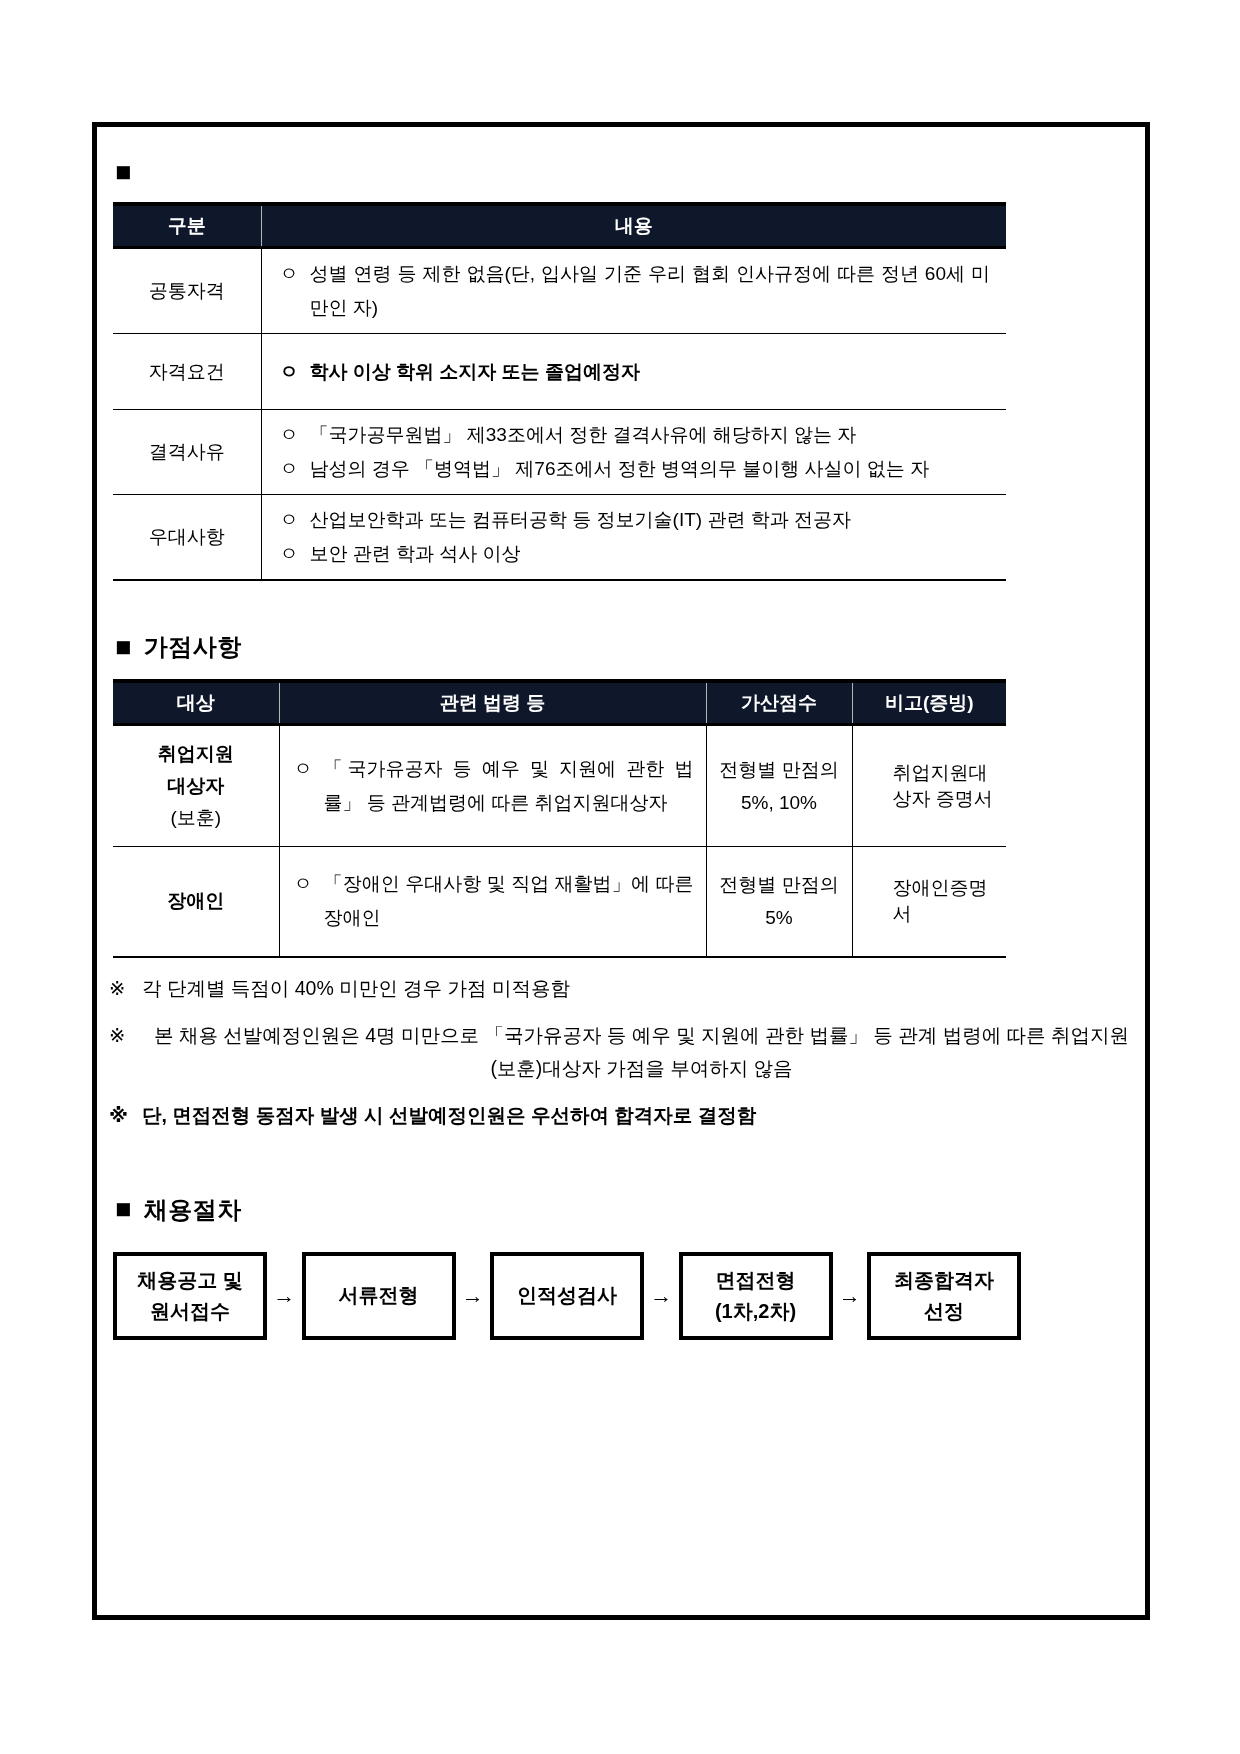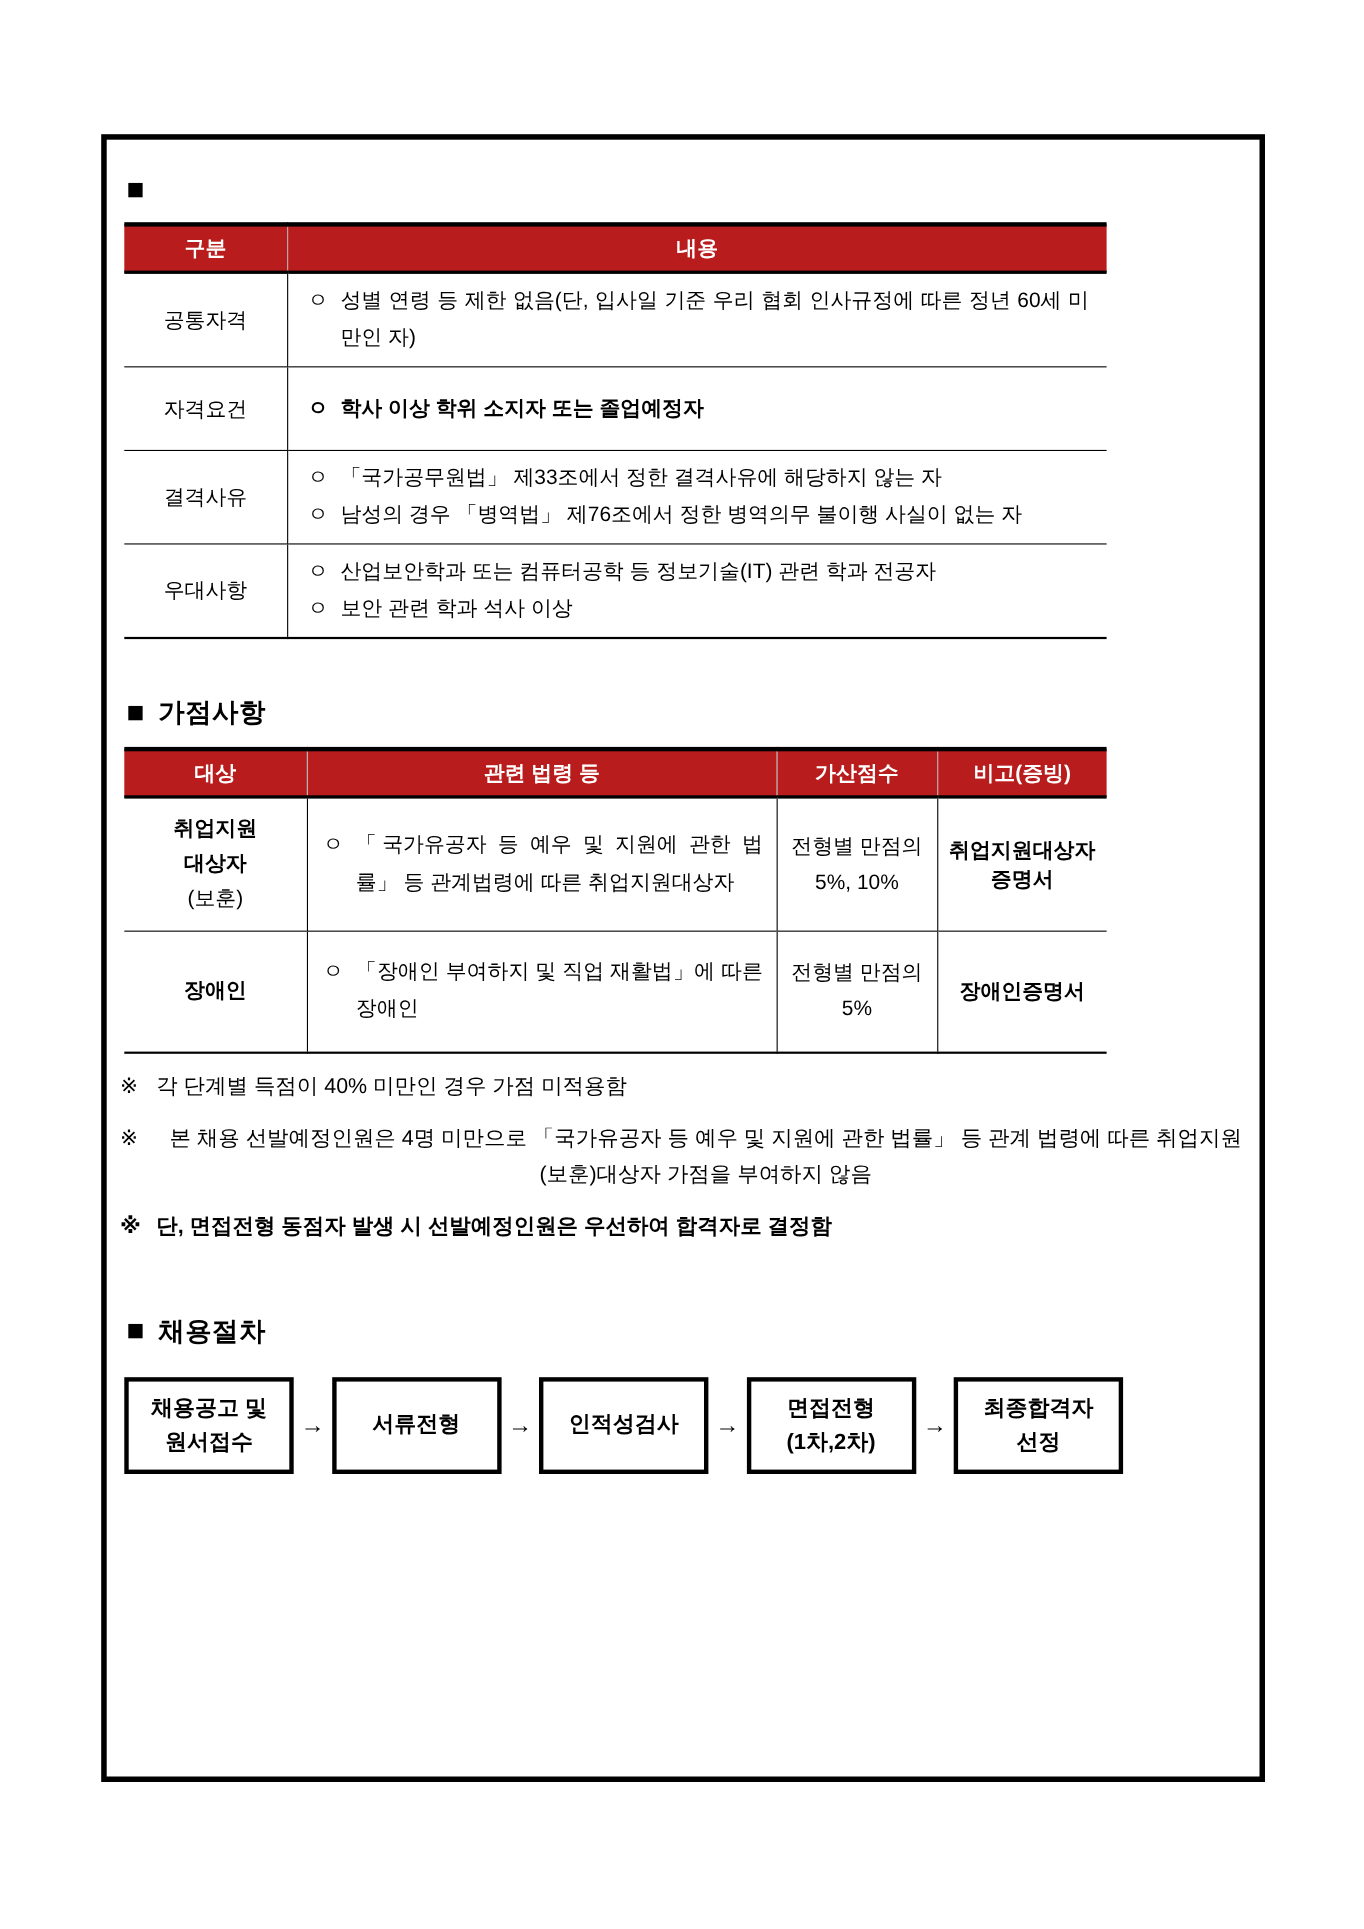--- a/index.html
+++ b/index.html
@@ -26,21 +26,21 @@
   }
   .section-title .sq { font-size: 27px; line-height: 1; }
   .t1-title { margin: 4px 0 16px 2px; }
   .t2-title { margin: 50px 0 16px 2px; }
   .t3-title { margin: 62px 0 26px 2px; }
 
   
   table { border-collapse: collapse; width: 893px; table-layout: fixed; }
   table { border-top: 4px solid #000; border-bottom: 2px solid #000; }
   th {
-    background: #b91c1c; color: #fff;
+    background: #0f172a; color: #fff;
     font-size: 19px; font-weight: bold;
     padding: 7px 0; text-align: center;
     border-bottom: 3px solid #000;
   }
   th + th { border-left: 1px solid #b5b5b5; }
   tbody tr + tr td { border-top: 1px solid #000; }
   td { font-size: 19px; vertical-align: middle; }
   td + td { border-left: 1px solid #000; }
 
   
@@ -60,21 +60,21 @@
   
   .t2 col.c-target { width: 166px; }
   .t2 col.c-law    { width: 427px; }
   .t2 col.c-points { width: 146px; }
   .t2 col.c-proof  { width: 154px; }
   .t2 .r1 { height: 122px; }
   .t2 .r2 { height: 110px; }
   .t2 td.target { text-align: center; line-height: 32px; }
   .t2 td.law { padding: 8px 12px 8px 14px; }
   .t2 td.points { text-align: center; line-height: 33px; }
-  .t2 td.proof { text-align: center; font-weight: bold; }
+  .t2 td.proof { font-weight: normal; padding-left: 40px; }
 
   
   .notes { margin-top: 14px; width: 1032px; margin-left: -4px; }
   .note { display: flex; gap: 9px; font-size: 19.5px; line-height: 33px; margin-top: 14px; }
   .note .marker { flex: 0 0 24px; }
   .note .ntext { flex: 1; text-align: justify; }
   .note.indented-wrap .ntext { text-align: center; }
 
   
   .flow { display: flex; align-items: center; width: 908px; margin-top: 6px; }
@@ -199,21 +199,21 @@
           </td>
           <td class="proof">취업지원대상자 증명서</td>
         </tr>
         <tr class="r2">
           <td class="target">
             <div class="bold">장애인</div>
           </td>
           <td class="law">
             <div class="item">
               <span class="bullet">ㅇ</span>
-              <span class="txt">「장애인 부여하지 및 직업 재활법」에 따른 장애인</span>
+              <span class="txt">「장애인 우대사항 및 직업 재활법」에 따른 장애인</span>
             </div>
           </td>
           <td class="points">
             <div>전형별 만점의</div>
             <div>5%</div>
           </td>
           <td class="proof">장애인증명서</td>
         </tr>
       </tbody>
     </table>

